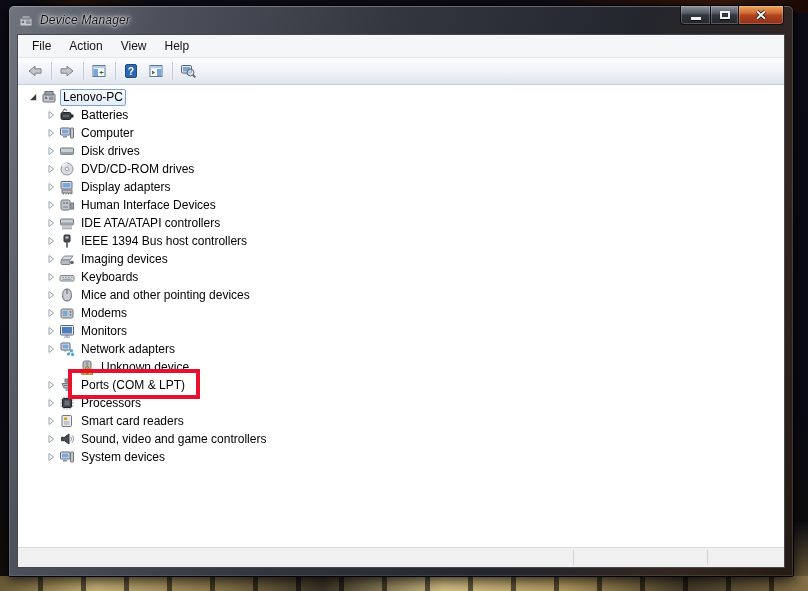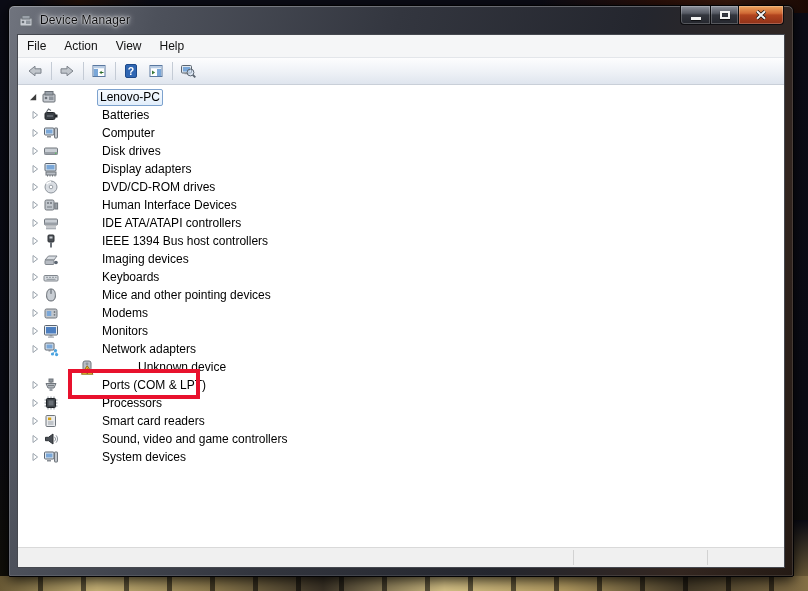--- a/index.html
+++ b/index.html
@@ -33,21 +33,21 @@
   
   .window {
     position:absolute; left:8px; top:5px; width:786px; height:572px;
     border:1px solid #020204;
     border-radius:6px 6px 2px 2px;
     background:linear-gradient(105deg,#70747e 0%,#4d515b 16%,#33363f 42%,#24262e 68%,#332620 88%,#241a14 100%);
     box-shadow:inset 0 1px 0 rgba(255,255,255,.28), inset 1px 0 0 rgba(255,255,255,.14),
                inset -1px 0 0 rgba(255,255,255,.12), inset 0 -1px 0 rgba(255,255,255,.10),
                0 3px 14px rgba(0,0,0,.85);
   }
-  .titlebar { position:absolute; left:0; top:0; right:0; height:28px; display:flex; align-items:center; padding-left:9px; }
+  .titlebar { position:absolute; left:0; top:0; right:0; height:28px; display:flex; align-items:center; padding-left:9px;font-style:italic; }
   .title-icon { width:16px; height:16px; margin-right:6px; margin-top:1px; }
   .title-text {
     font-size:12px; color:#0b0b0d; letter-spacing:.2px;
     text-shadow:0 0 6px rgba(255,255,255,.95), 0 0 3px rgba(255,255,255,.9), 0 0 1px rgba(255,255,255,.8);
   }
   .caption-buttons { position:absolute; top:0; right:9px; display:flex; height:19px; }
   .cap-btn {
     height:19px; border:1px solid #0d0d10; border-top:none;
     display:flex; align-items:center; justify-content:center;
     box-shadow:inset 0 0 0 1px rgba(255,255,255,.22);
@@ -61,44 +61,44 @@
   .glyph-min { width:10px; height:3px; background:#f2f2f2; box-shadow:0 1px 1px rgba(0,0,0,.7); margin-top:6px; }
   .glyph-max { width:10px; height:8px; border:2px solid #f2f2f2; box-shadow:0 1px 1px rgba(0,0,0,.7), inset 0 1px 1px rgba(0,0,0,.5); }
   
   .client {
     position:absolute; left:8px; right:8px; top:28px; bottom:8px;
     border:1px solid #45484f; background:#fff;
     display:flex; flex-direction:column;
   }
   .menubar {
     height:23px; flex:none; background:#f5f6f7; border-bottom:1px solid #e3e6ea;
-    display:flex; align-items:center; font-size:12px; color:#111;
+    display:flex; align-items:center; padding-left:5px; font-size:12px; color:#111;
   }
   .menu-item { padding:0 9px; line-height:22px; cursor:default; }
   .toolbar {
     height:27px; flex:none; display:flex; align-items:center; padding-left:5px;
     background:linear-gradient(#fdfdfe 0%,#eef1f6 55%,#dfe5ee 100%);
     border-bottom:1px solid #c9cfd8;
   }
   .tb-btn { width:25px; height:23px; display:flex; align-items:center; justify-content:center; }
   .tb-sep { width:1px; height:18px; background:#c4cbd5; margin:0 3px; flex:none; }
   .content { flex:1; position:relative; background:#fff; overflow:hidden; padding-top:3px; }
   .statusbar {
     height:20px; flex:none; background:#f0f0f0; border-top:1px solid #d9d9d9; position:relative;
   }
   .sb-sep { position:absolute; top:2px; bottom:2px; width:1px; background:#d2d2d2; }
   
   .tree-row { height:18px; display:flex; align-items:center; font-size:12px; color:#000; white-space:nowrap; }
   .lvl0 { padding-left:8px; }
-  .lvl1 { padding-left:10px; }
+  .lvl1 { padding-left:26px; }
   .lvl2 { padding-left:46px; }
   .toggle { width:14px; height:14px; flex:none; display:flex; align-items:center; justify-content:center; }
   .icon16 { width:16px; height:16px; flex:none; margin:0 3px 0 1px; }
   .icon16 svg { display:block; }
-  .label { padding:0 3px; line-height:15px;margin-left:37px; }
+  .label { padding:0 3px; line-height:15px; }
   .label.selected {
     border:1px solid #7da2ce; border-radius:2px;
     background:linear-gradient(#f8fbfe,#e2eefb); padding:0 2px;
   }
   .annotation-box {
     position:absolute; left:50px; top:284px; width:132px; height:30px;
     border:4px solid #e8112d; z-index:5; pointer-events:none;
   }
 </style>
 </head>
@@ -265,42 +265,42 @@
           <span class="label">Disk drives</span>
         </div>
         <div class="tree-row lvl1">
           <span class="toggle">
             <svg viewBox="0 0 10 10" width="10" height="10">
               <path d="M3 1.5 L7.6 5 L3 8.5 z" fill="#ffffff" stroke="#9aa3ac"></path>
             </svg>
           </span>
           <span class="icon16">
             <svg viewBox="0 0 16 16" width="16" height="16">
+              <circle cx="8" cy="8" r="6" fill="#d9dde2" stroke="#8e959d"></circle>
+              <circle cx="8" cy="8" r="1.8" fill="#fff" stroke="#9aa0a7"></circle>
+              <path d="M3.6 5.2 A5.3 5.3 0 0 1 8 2.7" stroke="#ffffff" stroke-width="1.6" fill="none"></path>
+            </svg>
+          </span>
+          <span class="label">DVD/CD-ROM drives</span>
+        </div>
+        <div class="tree-row lvl1">
+          <span class="toggle">
+            <svg viewBox="0 0 10 10" width="10" height="10">
+              <path d="M3 1.5 L7.6 5 L3 8.5 z" fill="#ffffff" stroke="#9aa3ac"></path>
+            </svg>
+          </span>
+          <span class="icon16">
+            <svg viewBox="0 0 16 16" width="16" height="16">
               <rect x="2" y="2.5" width="11" height="7.5" rx="1" fill="#dfe7ef" stroke="#5a6470"></rect>
               <rect x="3.5" y="4" width="8" height="4.5" fill="#7aa7d8"></rect>
               <rect x="3" y="11" width="10" height="3" fill="#b9bec5" stroke="#70767d"></rect>
               <path d="M4.5 14 v1.5 M7 14 v1.5 M9.5 14 v1.5 M12 14 v1.5" stroke="#70767d"></path>
             </svg>
           </span>
           <span class="label">Display adapters</span>
-        </div>
-        <div class="tree-row lvl1">
-          <span class="toggle">
-            <svg viewBox="0 0 10 10" width="10" height="10">
-              <path d="M3 1.5 L7.6 5 L3 8.5 z" fill="#ffffff" stroke="#9aa3ac"></path>
-            </svg>
-          </span>
-          <span class="icon16">
-            <svg viewBox="0 0 16 16" width="16" height="16">
-              <circle cx="8" cy="8" r="6" fill="#d9dde2" stroke="#8e959d"></circle>
-              <circle cx="8" cy="8" r="1.8" fill="#fff" stroke="#9aa0a7"></circle>
-              <path d="M3.6 5.2 A5.3 5.3 0 0 1 8 2.7" stroke="#ffffff" stroke-width="1.6" fill="none"></path>
-            </svg>
-          </span>
-          <span class="label">DVD/CD-ROM drives</span>
         </div>
         <div class="tree-row lvl1">
           <span class="toggle">
             <svg viewBox="0 0 10 10" width="10" height="10">
               <path d="M3 1.5 L7.6 5 L3 8.5 z" fill="#ffffff" stroke="#9aa3ac"></path>
             </svg>
           </span>
           <span class="icon16">
             <svg viewBox="0 0 16 16" width="16" height="16">
               <rect x="2" y="3" width="9" height="10" rx="1.5" fill="#c2c7cd" stroke="#70767d"></rect>

